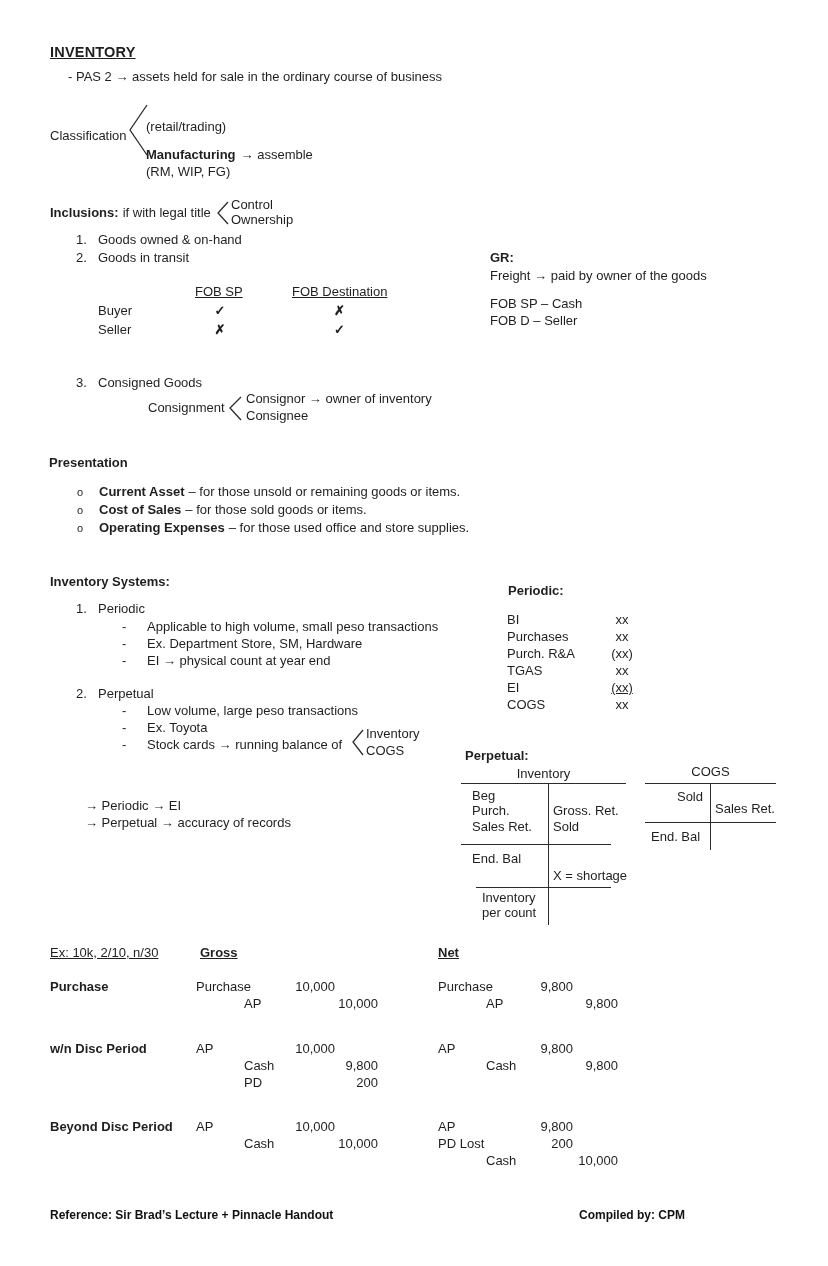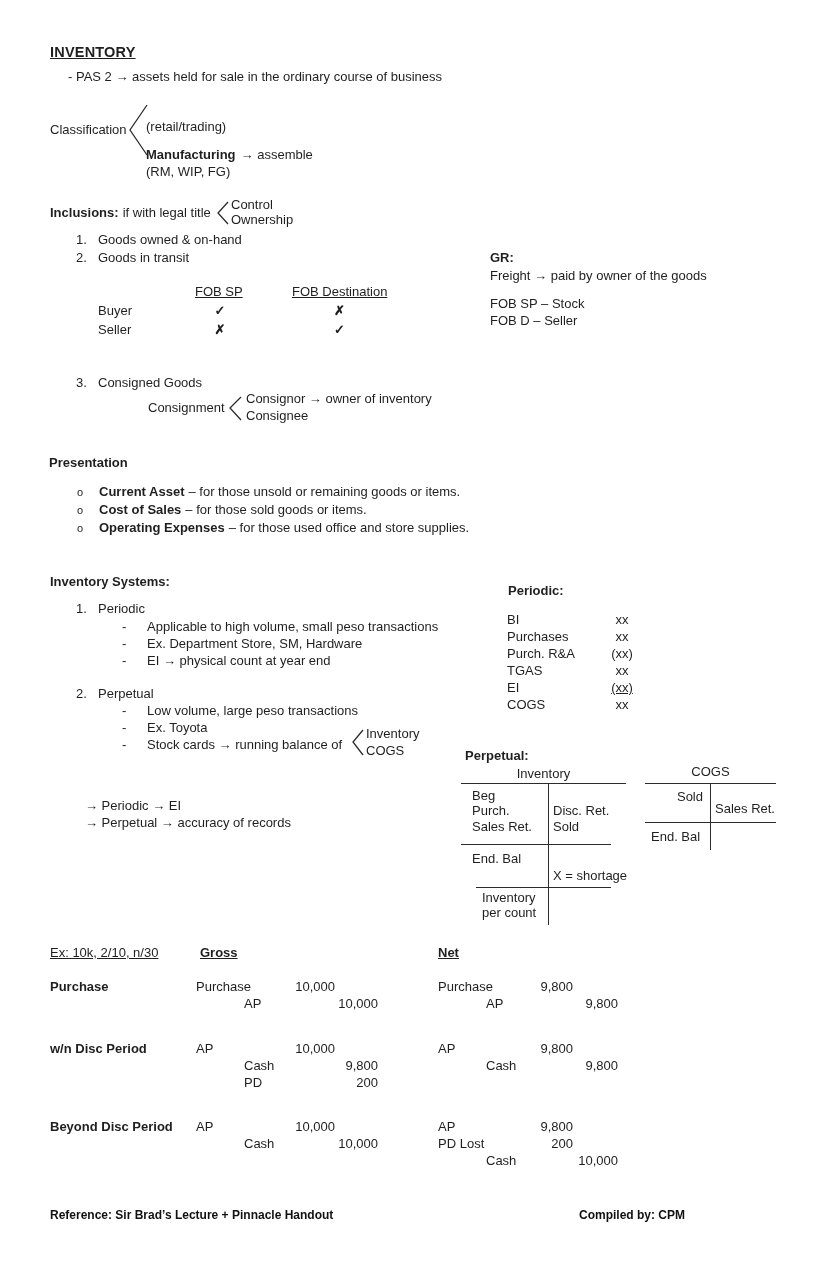--- a/index.html
+++ b/index.html
@@ -21,21 +21,21 @@
   .bullet-o{font-size:11px;}
 </style>
 </head>
 <body>
 
 <div class="page">
 
   <div class="t title" style="left:50px;top:45px;">INVENTORY</div>
   <div class="t" style="left:68px;top:69px;">- PAS 2 → assets held for sale in the ordinary course of business</div>
 
-  <div class="t" style="left:50px;top:122px;">Classification</div>
+  <div class="t" style="left:50px;top:128px;">Classification</div>
   <svg class="brace" style="left:129px;top:104px;" width="19" height="52">
       <polyline points="18,1 1,26 18,51"></polyline>
     </svg>
   <div class="t" style="left:146px;top:119px;">(retail/trading)</div>
   <div class="t" style="left:146px;top:147px;">
     <span class="b">Manufacturing</span><span class="sp5">→ assemble</span>
   </div>
   <div class="t" style="left:146px;top:164px;">(RM, WIP, FG)</div>
 
   <div class="t" style="left:50px;top:205px;">
@@ -47,21 +47,21 @@
   <div class="t" style="left:231px;top:197px;">Control</div>
   <div class="t" style="left:231px;top:212px;">Ownership</div>
 
   <div class="t" style="left:76px;top:232px;">1.</div>
   <div class="t" style="left:98px;top:232px;">Goods owned &amp; on-hand</div>
   <div class="t" style="left:76px;top:250px;">2.</div>
   <div class="t" style="left:98px;top:250px;">Goods in transit</div>
 
   <div class="t b" style="left:490px;top:250px;">GR:</div>
   <div class="t" style="left:490px;top:268px;">Freight → paid by owner of the goods</div>
-  <div class="t" style="left:490px;top:296px;">FOB SP – Stock</div>
+  <div class="t" style="left:490px;top:296px;">FOB SP – Cash</div>
   <div class="t" style="left:490px;top:313px;">FOB D – Seller</div>
 
   <div class="t u" style="left:195px;top:284px;">FOB SP</div>
   <div class="t u" style="left:292px;top:284px;">FOB Destination</div>
   <div class="t" style="left:98px;top:303px;">Buyer</div>
   <div class="t ctr mk" style="left:195px;top:303px;width:50px;">✓</div>
   <div class="t ctr mk" style="left:292px;top:303px;width:95px;">✗</div>
   <div class="t" style="left:98px;top:322px;">Seller</div>
   <div class="t ctr mk" style="left:195px;top:322px;width:50px;">✗</div>
   <div class="t ctr mk" style="left:292px;top:322px;width:95px;">✓</div>
@@ -131,21 +131,21 @@
   <div class="t" style="left:85px;top:815px;">→ Perpetual → accuracy of records</div>
 
   <div class="t b" style="left:465px;top:748px;">Perpetual:</div>
 
   <div class="t ctr" style="left:461px;top:766px;width:165px;">Inventory</div>
   <div class="rule" style="left:461px;top:783px;width:165px;height:1px;"></div>
   <div class="rule" style="left:548px;top:783px;width:1px;height:142px;"></div>
   <div class="t" style="left:472px;top:788px;">Beg</div>
   <div class="t" style="left:472px;top:803px;">Purch.</div>
   <div class="t" style="left:472px;top:819px;">Sales Ret.</div>
-  <div class="t" style="left:553px;top:803px;">Disc. Ret.</div>
+  <div class="t" style="left:553px;top:803px;">Gross. Ret.</div>
   <div class="t" style="left:553px;top:819px;">Sold</div>
   <div class="rule" style="left:461px;top:844px;width:150px;height:1px;"></div>
   <div class="t" style="left:472px;top:851px;">End. Bal</div>
   <div class="t" style="left:553px;top:868px;">X = shortage</div>
   <div class="rule" style="left:476px;top:887px;width:135px;height:1px;"></div>
   <div class="t" style="left:482px;top:890px;">Inventory</div>
   <div class="t" style="left:482px;top:905px;">per count</div>
 
   <div class="t ctr" style="left:645px;top:764px;width:131px;">COGS</div>
   <div class="rule" style="left:645px;top:783px;width:131px;height:1px;"></div>

